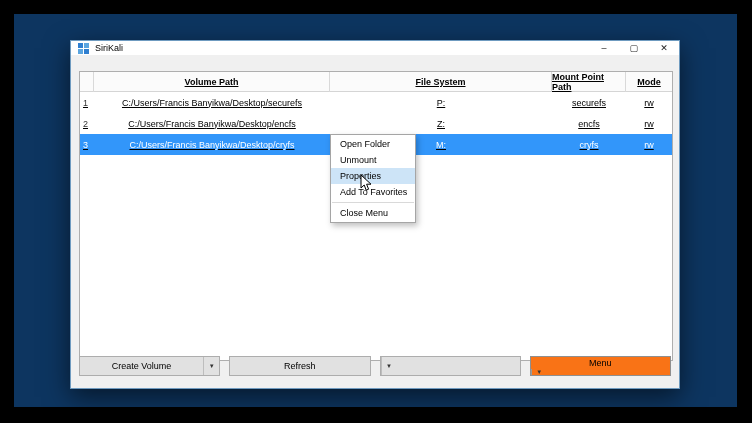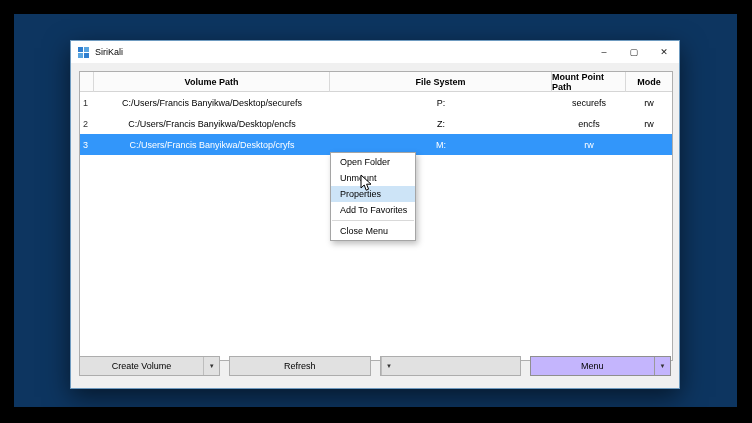--- a/index.html
+++ b/index.html
@@ -18,78 +18,78 @@
       linear-gradient(180deg, #14426f 0%, #0e3precise 0%, #0e3a66 45%, #092543 100%);
     overflow:hidden;
   }
 
   
   .app-window {
     position:absolute; left:70px; top:40px; width:610px; height:349px;
     background:#f0f0f0; border:1px solid #6f9bc0;
     box-shadow:0 8px 24px rgba(0,0,0,.55);
   }
-  .titlebar { height:22px; background:#ffffff; display:flex; align-items:center; }
+  .titlebar { height:14px; background:#ffffff; display:flex; align-items:center; }
   .app-icon {
     width:11px; height:11px; margin:0 6px 0 7px;
     background:
       linear-gradient(#2f7fd0,#2f7fd0) 0 0/5px 5px no-repeat,
       linear-gradient(#5aa5e0,#5aa5e0) 6px 0/5px 5px no-repeat,
       linear-gradient(#5aa5e0,#5aa5e0) 0 6px/5px 5px no-repeat,
       linear-gradient(#2f7fd0,#2f7fd0) 6px 6px/5px 5px no-repeat;
   }
   .title-text { font-size:9px; color:#000; flex:1; }
   .win-btn { width:30px; height:22px; display:flex; align-items:center; justify-content:center;
              font-size:9px; color:#222; cursor:default; }
 
   
   .table-frame {
     position:absolute; left:8px; top:30px; width:594px; height:290px;
     background:#fff; border:1px solid #aeaeae;
   }
-  .tbl-row { display:grid; grid-template-columns:14px 236px 222px 74px 46px; }
+  .tbl-row { display:grid; grid-template-columns:14px 236px 222px 74px 46px;text-decoration:underline; }
   .tbl-header { height:20px; background:#fbfbfb; border-bottom:1px solid #d5d5d5; }
   .tbl-header .cell {
     font-size:9px; font-weight:bold; display:flex; align-items:center; justify-content:center;
     border-right:1px solid #d9d9d9; color:#000;
   }
   .tbl-header .cell:last-child { border-right:none; }
   .body-row { height:21px; }
   .body-row .cell {
     font-size:9px; color:#000; display:flex; align-items:center; justify-content:center;
     white-space:nowrap; overflow:hidden;
   }
   .body-row .cell.num { justify-content:flex-start; padding-left:3px; color:#333; }
   .body-row.selected { background:#3296fa; }
   .body-row.selected .cell { color:#fff; }
 
   
   .context-menu {
-    position:absolute; left:330px; top:152px; width:86px;
+    position:absolute; left:330px; top:134px; width:86px;
     background:#ffffff; border:1px solid #a5a5a5;
     box-shadow:2px 3px 6px rgba(0,0,0,.25); padding:1px 0;
   }
   .menu-item { height:16px; font-size:9px; color:#000; display:flex; align-items:center;
                padding-left:9px; cursor:default; }
   .menu-item.highlight { background:#cde4f7; }
   .menu-sep { height:1px; background:#d9d9d9; margin:2px 1px; }
 
   
   .button-bar {
     position:absolute; left:8px; right:8px; bottom:12px; height:20px;
     display:flex; gap:9px;
   }
   .btn {
     flex:1; display:flex; align-items:stretch; background:#e1e1e1;
     border:1px solid #adadad; font-size:9px; color:#000; cursor:default;
   }
   .btn .lbl { flex:1; display:flex; align-items:center; justify-content:center; }
   .btn .drop { width:16px; display:flex; align-items:center; justify-content:center;
                border-left:1px solid #bdbdbd; font-size:6px; color:#333; }
-  .btn.dark { background:#c4b5fd; border-color:#8f8f8f; }
+  .btn.dark { background:#f97316; border-color:#8f8f8f;flex-direction:column; }
   .btn.dark .drop { border-left-color:#9a9a9a; }
 
   
   .cursor { position:absolute; left:360px; top:174px; width:12px; height:18px; pointer-events:none; }
 </style>
 </head>
 <body>
 
 <div class="desktop"></div>
 
@@ -125,20 +125,21 @@
       <div class="cell">C:/Users/Francis Banyikwa/Desktop/encfs</div>
       <div class="cell">Z:</div>
       <div class="cell">encfs</div>
       <div class="cell">rw</div>
     </div>
 
     <div class="tbl-row body-row selected">
       <div class="cell num">3</div>
       <div class="cell">C:/Users/Francis Banyikwa/Desktop/cryfs</div>
       <div class="cell">M:</div>
+      <div class="cell">cryfs</div>
       <div class="cell">rw</div>
     </div>
   </div>
 
   <div class="button-bar">
     <div class="btn">
       <span class="lbl">Create Volume</span>
       <span class="drop">▼</span>
     </div>
     <div class="btn">

